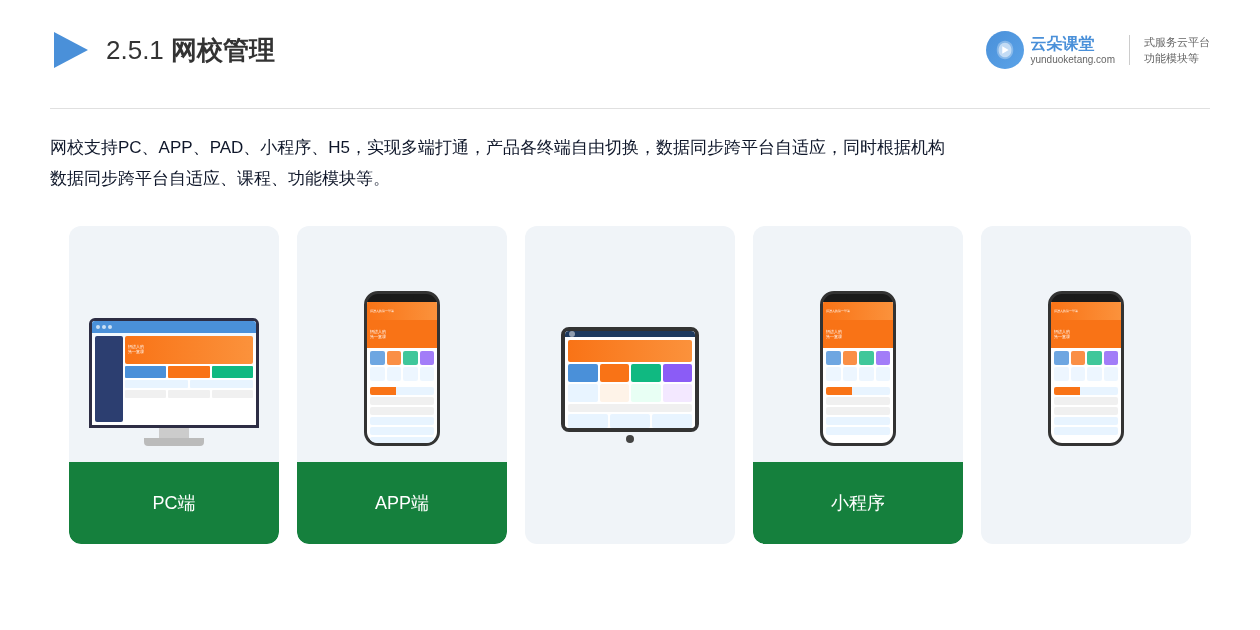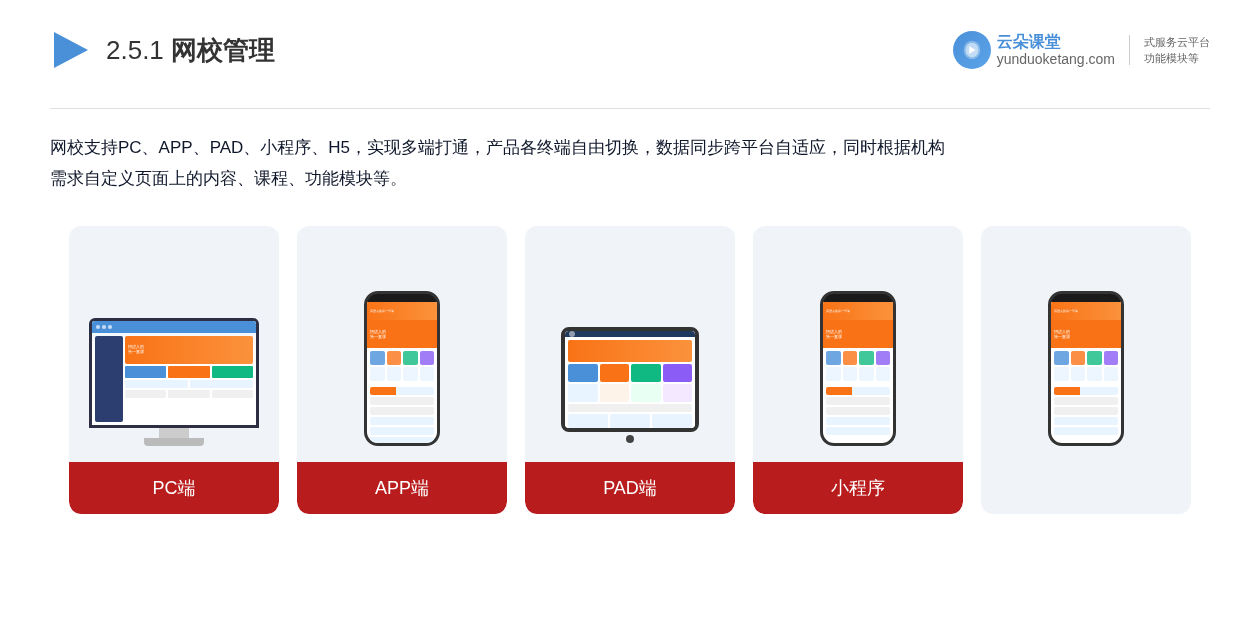--- a/index.html
+++ b/index.html
@@ -76,21 +76,21 @@
     }
 
     .logo-main-text {
       font-size: 16px;
       color: #4a90d9;
       font-weight: 600;
       line-height: 1.2;
     }
 
     .logo-sub-text {
-      font-size: 14px;
+      font-size: 10px;
       color: #666;
       line-height: 1.2;
     }
 
     .logo-divider {
       width: 1px;
       height: 30px;
       background: #ccc;
       margin: 0 6px;
     }
@@ -391,22 +391,22 @@
       background: #444;
       border-radius: 50%;
       margin: 3px auto;
     }
 
     
     .card-label {
       width: calc(100% + 32px);
       margin-left: -16px;
       margin-right: -16px;
-      background: #b91c1c;
-      padding: 14px 0;
+      background: #15803d;
+      padding: 29px 0;
       text-align: center;
       color: white;
       font-size: 18px;
       font-weight: 500;
       margin-top: 16px;
       border-radius: 0 0 12px 12px;
     }
 
     
     .header-line {
@@ -457,21 +457,21 @@
         <span>式服务云平台</span><br>
         <span>功能模块等</span>
       </div>
     </div>
   </div>
 
   <div class="header-line"></div>
 
   <div class="description">
     <span>网校支持PC、APP、PAD、小程序、H5，实现多端打通，产品各终端自由切换，数据同步跨平台自适应，同时根据机构</span><br>
-    <span>需求自定义页面上的内容、课程、功能模块等。</span>
+    <span>数据同步跨平台自适应、课程、功能模块等。</span>
   </div>
 
   <div class="cards-container">
 
     <div class="card">
       <div class="card-device">
         <div class="pc-monitor">
           <div class="monitor-screen">
             <div class="monitor-screen-inner">
               <div class="monitor-nav">
@@ -572,21 +572,20 @@
                   <div style="flex:1; height:14px; background:#e8f4ff; border-radius:2px;"></div>
                   <div style="flex:1; height:14px; background:#e8f4ff; border-radius:2px;"></div>
                   <div style="flex:1; height:14px; background:#e8f4ff; border-radius:2px;"></div>
                 </div>
               </div>
             </div>
           </div>
           <div class="tablet-home-btn"></div>
         </div>
       </div>
-      <div class="card-label">PAD端</div>
     </div>
 
     <div class="card">
       <div class="card-device">
         <div class="phone">
           <div class="phone-body">
             <div class="phone-notch"></div>
             <div class="phone-screen">
               <div class="phone-top-bar">
                 <div class="phone-top-text">招进人的第一堂课</div>

